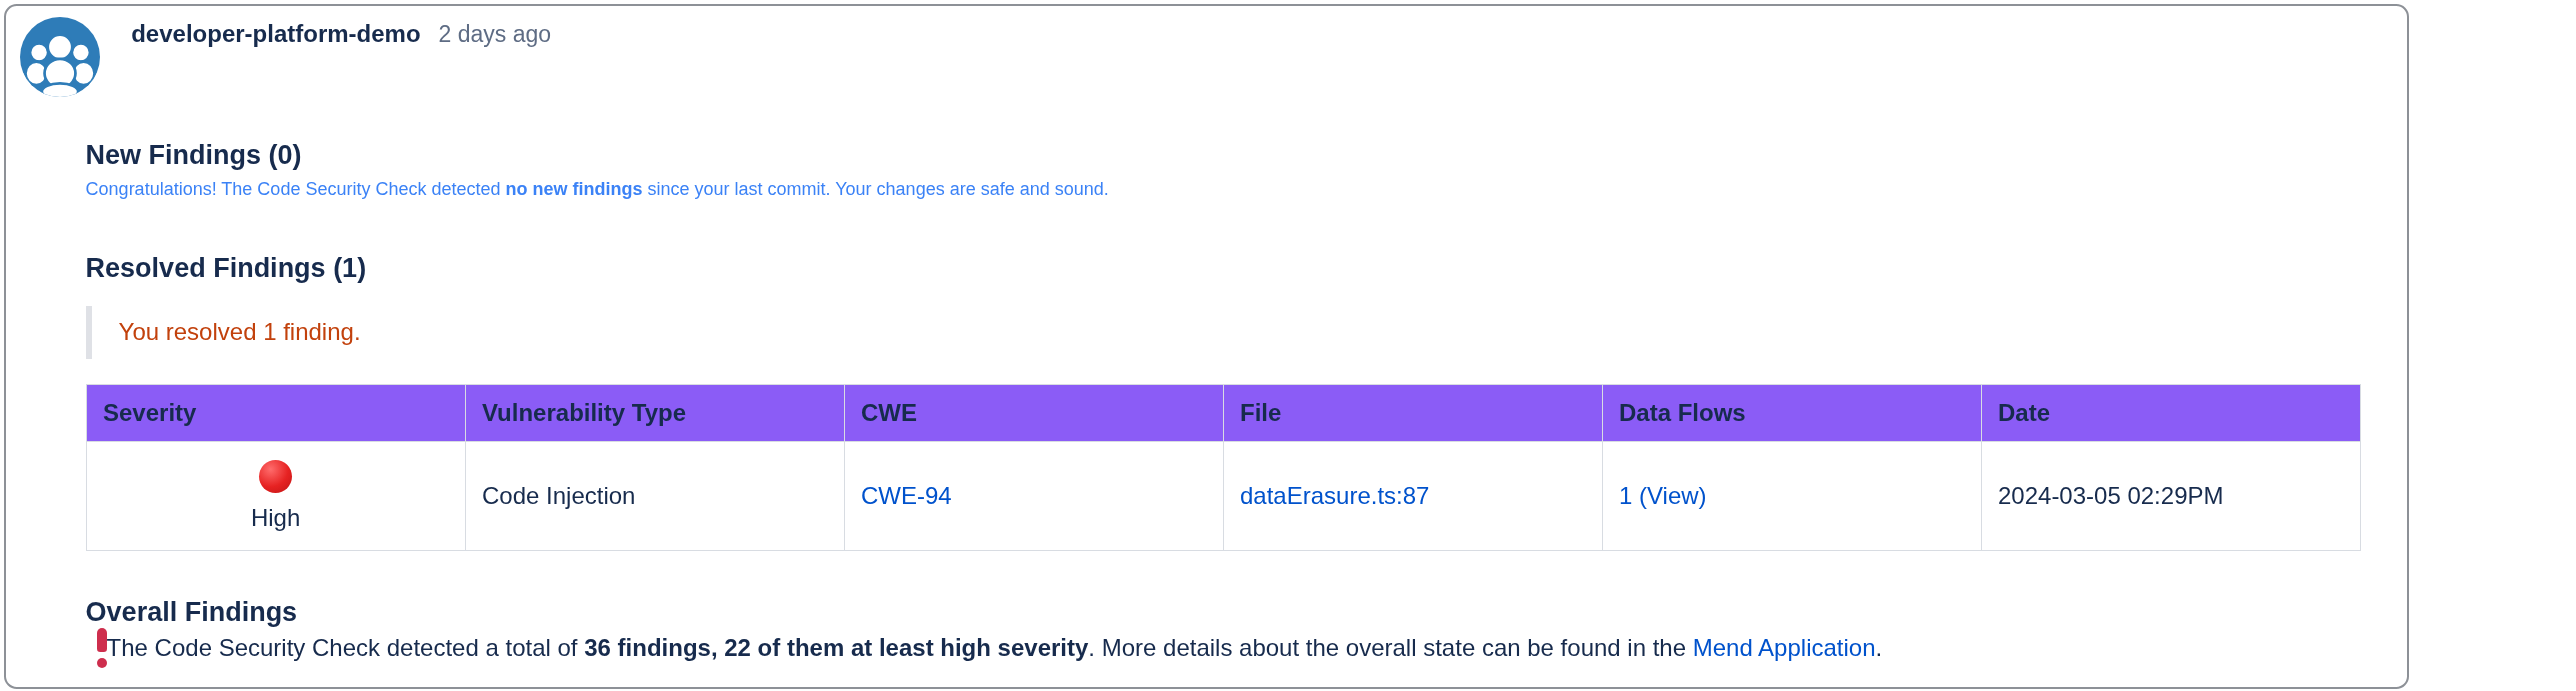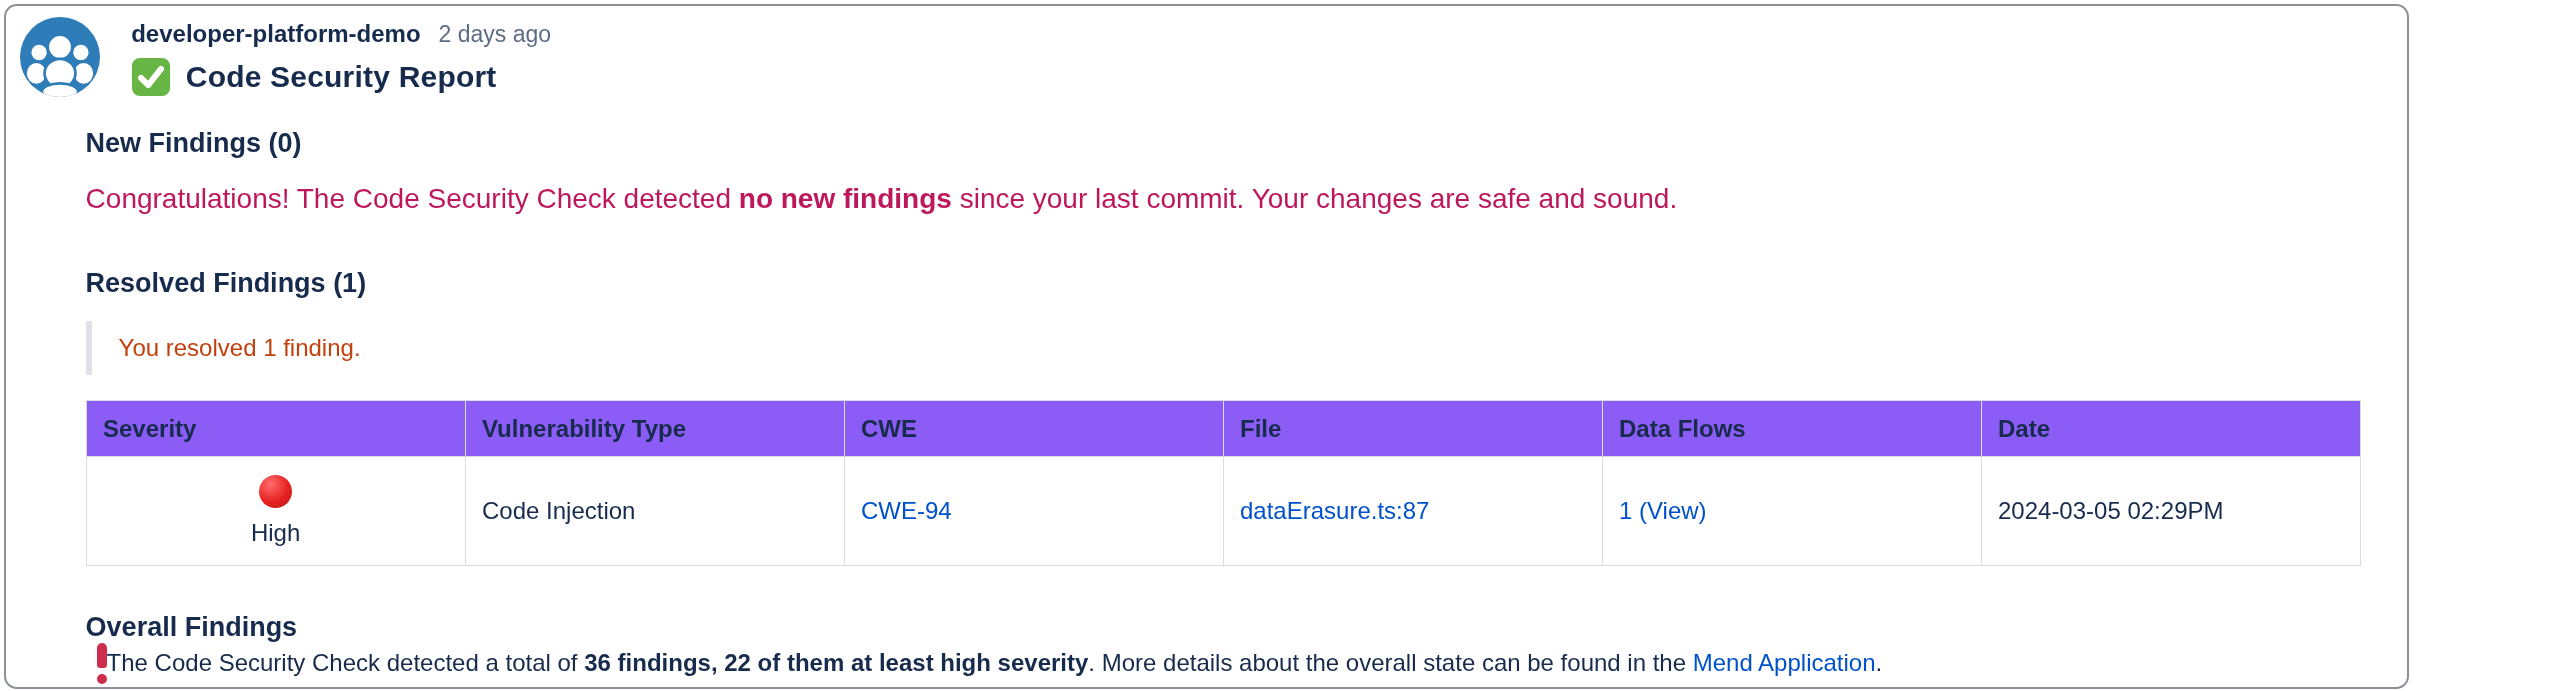--- a/index.html
+++ b/index.html
@@ -14,24 +14,24 @@
   .byline { display:flex; align-items:baseline; gap:18px; margin-top:3.6px; }
   .author { font-size:24px; font-weight:700; color:#172B4D; }
   .timestamp { font-size:23px; color:#5E6C84; }
   .report-title { display:flex; align-items:center; gap:14.6px; margin-top:9px; }
   .check-icon { width:40px; height:40px; display:block; }
   .title-text { font-size:30px; font-weight:700; color:#172B4D; letter-spacing:0.2px; }
 
   
   .content { margin:0 46px 0 80px; }
   h2 { font-size:27px; font-weight:700; color:#172B4D; }
-  .h-new { margin-top:31px; }
+  .h-new { margin-top:43px; }
   .h-resolved { margin-top:53px; }
   .h-overall { margin-top:46px; }
-  p.body-text { font-size:28px; color:#be185d; margin-top:24px; }
+  p.body-text { font-size:18px; color:#3b82f6; margin-top:8px; }
   p.body-text b { font-weight:700; }
 
   blockquote { margin-top:22px; border-left:6.4px solid #DFE1E6; padding:12.7px 0 12.7px 27px;
                font-size:24px; color:#c2410c; }
 
   
   table { margin-top:25.5px; width:100%; border-collapse:collapse; table-layout:fixed; }
   th, td { border:1.8px solid #d8dce2; text-align:left; font-size:24px; color:#172B4D; }
   th { background:#8b5cf6; font-weight:700; padding:13.7px 16.4px; }
   td { padding:18px 16.4px; }
@@ -68,27 +68,20 @@
         <ellipse cx="70" cy="62" rx="12" ry="13"></ellipse>
         <circle cx="44" cy="33" r="13.5"></circle>
         <ellipse cx="44" cy="62" rx="17" ry="16"></ellipse>
         <ellipse cx="44" cy="82" rx="20" ry="9"></ellipse>
       </g>
     </svg>
     <div class="header-text">
       <div class="byline">
         <span class="author">developer-platform-demo</span>
         <span class="timestamp">2 days ago</span>
-      </div>
-      <div class="report-title">
-        <svg class="check-icon" viewBox="0 0 44 44">
-          <rect x="1" y="1" width="42" height="42" rx="9" fill="#67B544"></rect>
-          <polyline points="11,23 19,31 33,13" fill="none" stroke="#ffffff" stroke-width="6.5" stroke-linecap="round" stroke-linejoin="round"></polyline>
-        </svg>
-        <span class="title-text">Code Security Report</span>
       </div>
     </div>
   </div>
 
   <div class="content">
 
     <h2 class="h-new">New Findings (0)</h2>
     <p class="body-text"><span>Congratulations! The Code Security Check detected </span><b>no new findings</b><span> since your last commit. Your changes are safe and sound.</span></p>
 
     <h2 class="h-resolved">Resolved Findings (1)</h2>

